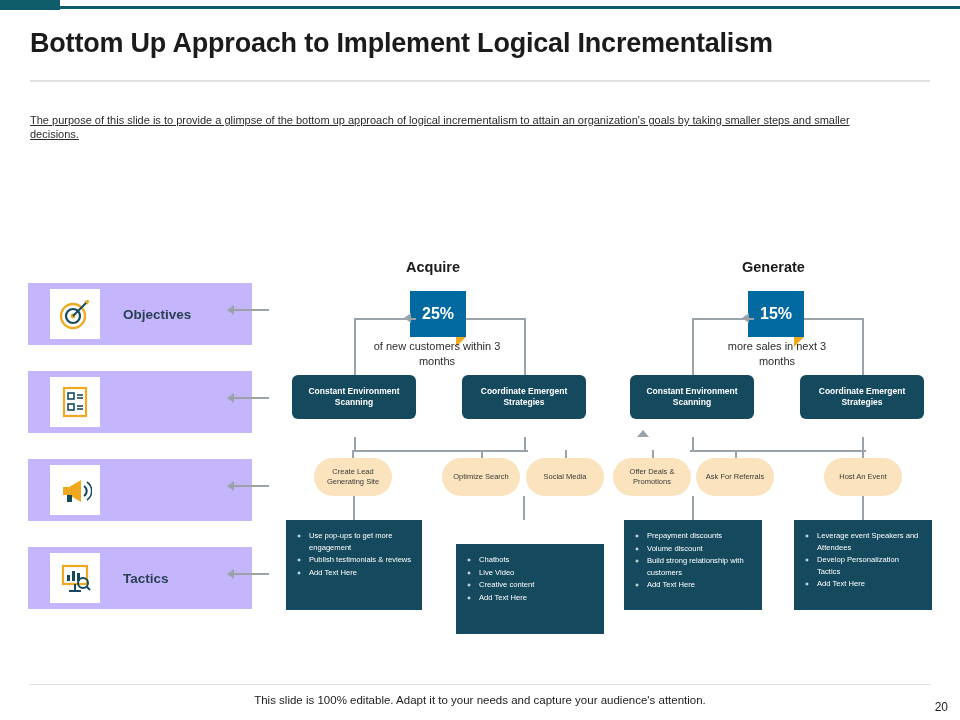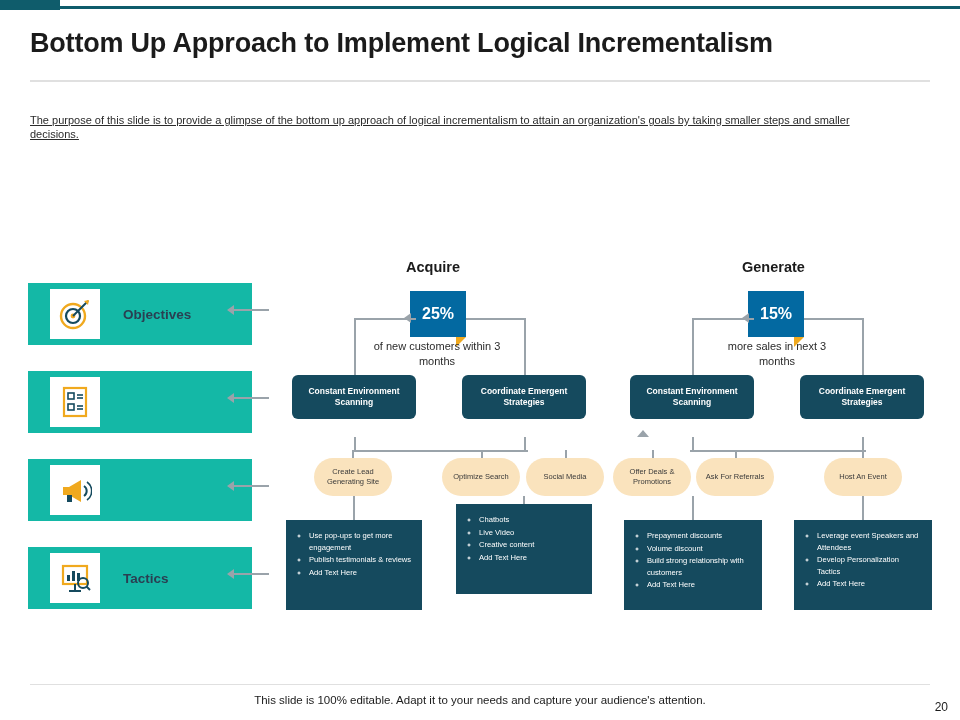--- a/index.html
+++ b/index.html
@@ -55,21 +55,21 @@
     line-height: 14px;
     text-decoration: underline;
   }
 
   
   .rail-item {
     position: absolute;
     left: 28px;
     width: 224px;
     height: 62px;
-    background: #14b8a6;
+    background: #c4b5fd;
   }
   .rail-icon {
     position: absolute;
     left: 22px;
     top: 6px;
     width: 50px; height: 50px;
     background: #ffffff;
     display: flex;
     align-items: center;
     justify-content: center;
@@ -357,21 +357,21 @@
 <div class="ln-v" style="left:862px; top:496px; height:24px"></div>
 
 <div class="card" style="left:286px; top:520px; width:136px; height:90px">
   <ul>
     <li>Use pop-ups to get more engagement</li>
     <li>Publish testimonials &amp; reviews</li>
     <li>Add Text Here</li>
   </ul>
 </div>
 
-<div class="card" style="left:456px; top:504px; width:136px; height:90px">
+<div class="card" style="left:456px; top:544px; width:148px; height:90px">
   <ul>
     <li>Chatbots</li>
     <li>Live Video</li>
     <li>Creative content</li>
     <li>Add Text Here</li>
   </ul>
 </div>
 
 <div class="card" style="left:624px; top:520px; width:138px; height:90px">
   <ul>

